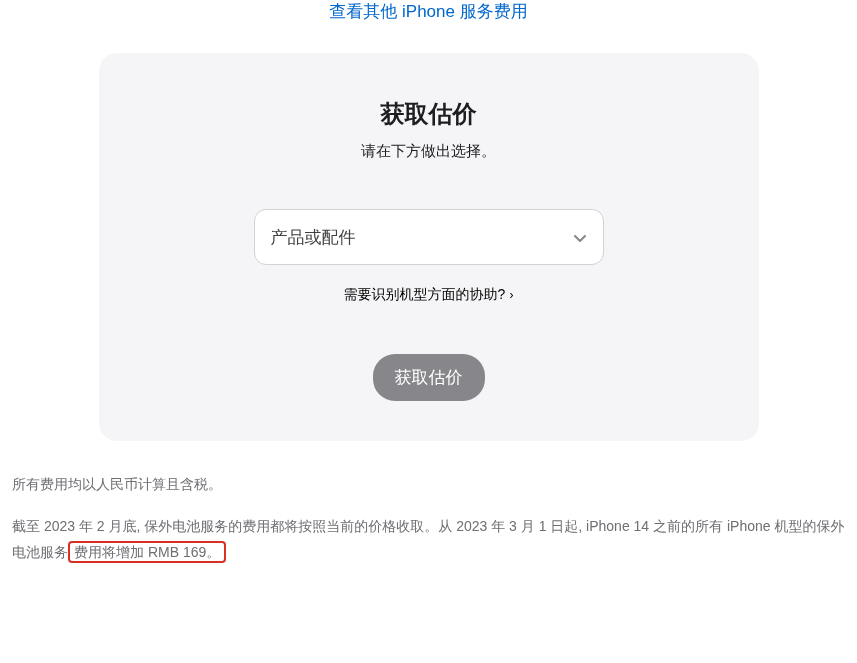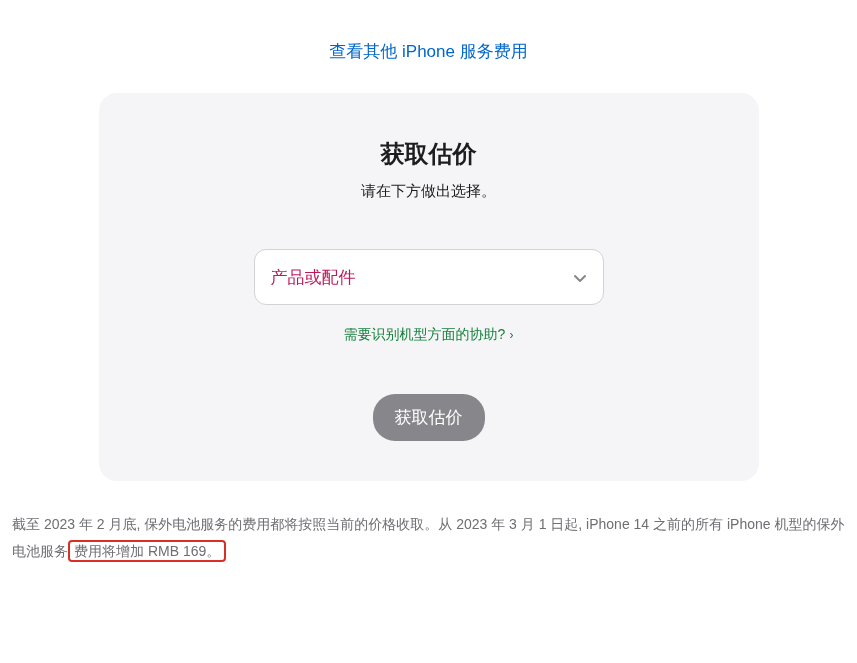--- a/index.html
+++ b/index.html
@@ -9,21 +9,20 @@
     }
     body {
       font-family: -apple-system, BlinkMacSystemFont, "SF Pro Text", "Helvetica Neue", Arial, sans-serif;
       background: #ffffff;
       width: 857px;
       height: 663px;
       color: #1d1d1f;
     }
     .top-link {
       text-align: center;
-      padding-top: 40px;
       padding-bottom: 30px;
     }
     .top-link a {
       color: #0066cc;
       text-decoration: none;
       font-size: 17px;
     }
     .card {
       background: #f5f5f7;
       border-radius: 18px;
@@ -49,42 +48,42 @@
       position: relative;
     }
     .select-box {
       width: 100%;
       height: 56px;
       background: #ffffff;
       border: 1px solid #d2d2d7;
       border-radius: 12px;
       padding: 0 44px 0 16px;
       font-size: 17px;
-      color: #be185d;
+      color: #404040;
       text-align: left;
       cursor: pointer;
       display: flex;
       align-items: center;
       position: relative;
     }
     .chevron {
       position: absolute;
       right: 16px;
       top: 50%;
       transform: translateY(-50%);
       width: 14px;
       height: 14px;
       pointer-events: none;
     }
     .help-link {
       margin-top: 5px;
       margin-bottom: 50px;
     }
     .help-link a {
-      color: #15803d;
+      color: #000000;
       text-decoration: none;
       font-size: 14px;
     }
     .help-link a .chev-right {
       margin-left: 4px;
       font-size: 12px;
     }
     .btn-primary {
       background: #86868b;
       color: #ffffff;
@@ -137,16 +136,17 @@
   <div class="help-link">
     <a href="#">
       <span>需要识别机型方面的协助?</span><span class="chev-right">›</span>
     </a>
   </div>
 
   <button class="btn-primary">获取估价</button>
 </div>
 
 <div class="footer-text">
+  <p>所有费用均以人民币计算且含税。</p>
   <p>
     <span>截至 2023 年 2 月底, 保外电池服务的费用都将按照当前的价格收取。从 2023 年 3 月 1 日起, iPhone 14 之前的所有 iPhone 机型的保外电池服务</span><span class="highlight">费用将增加 RMB 169。</span>
   </p>
 </div>
 
 </body></html>

